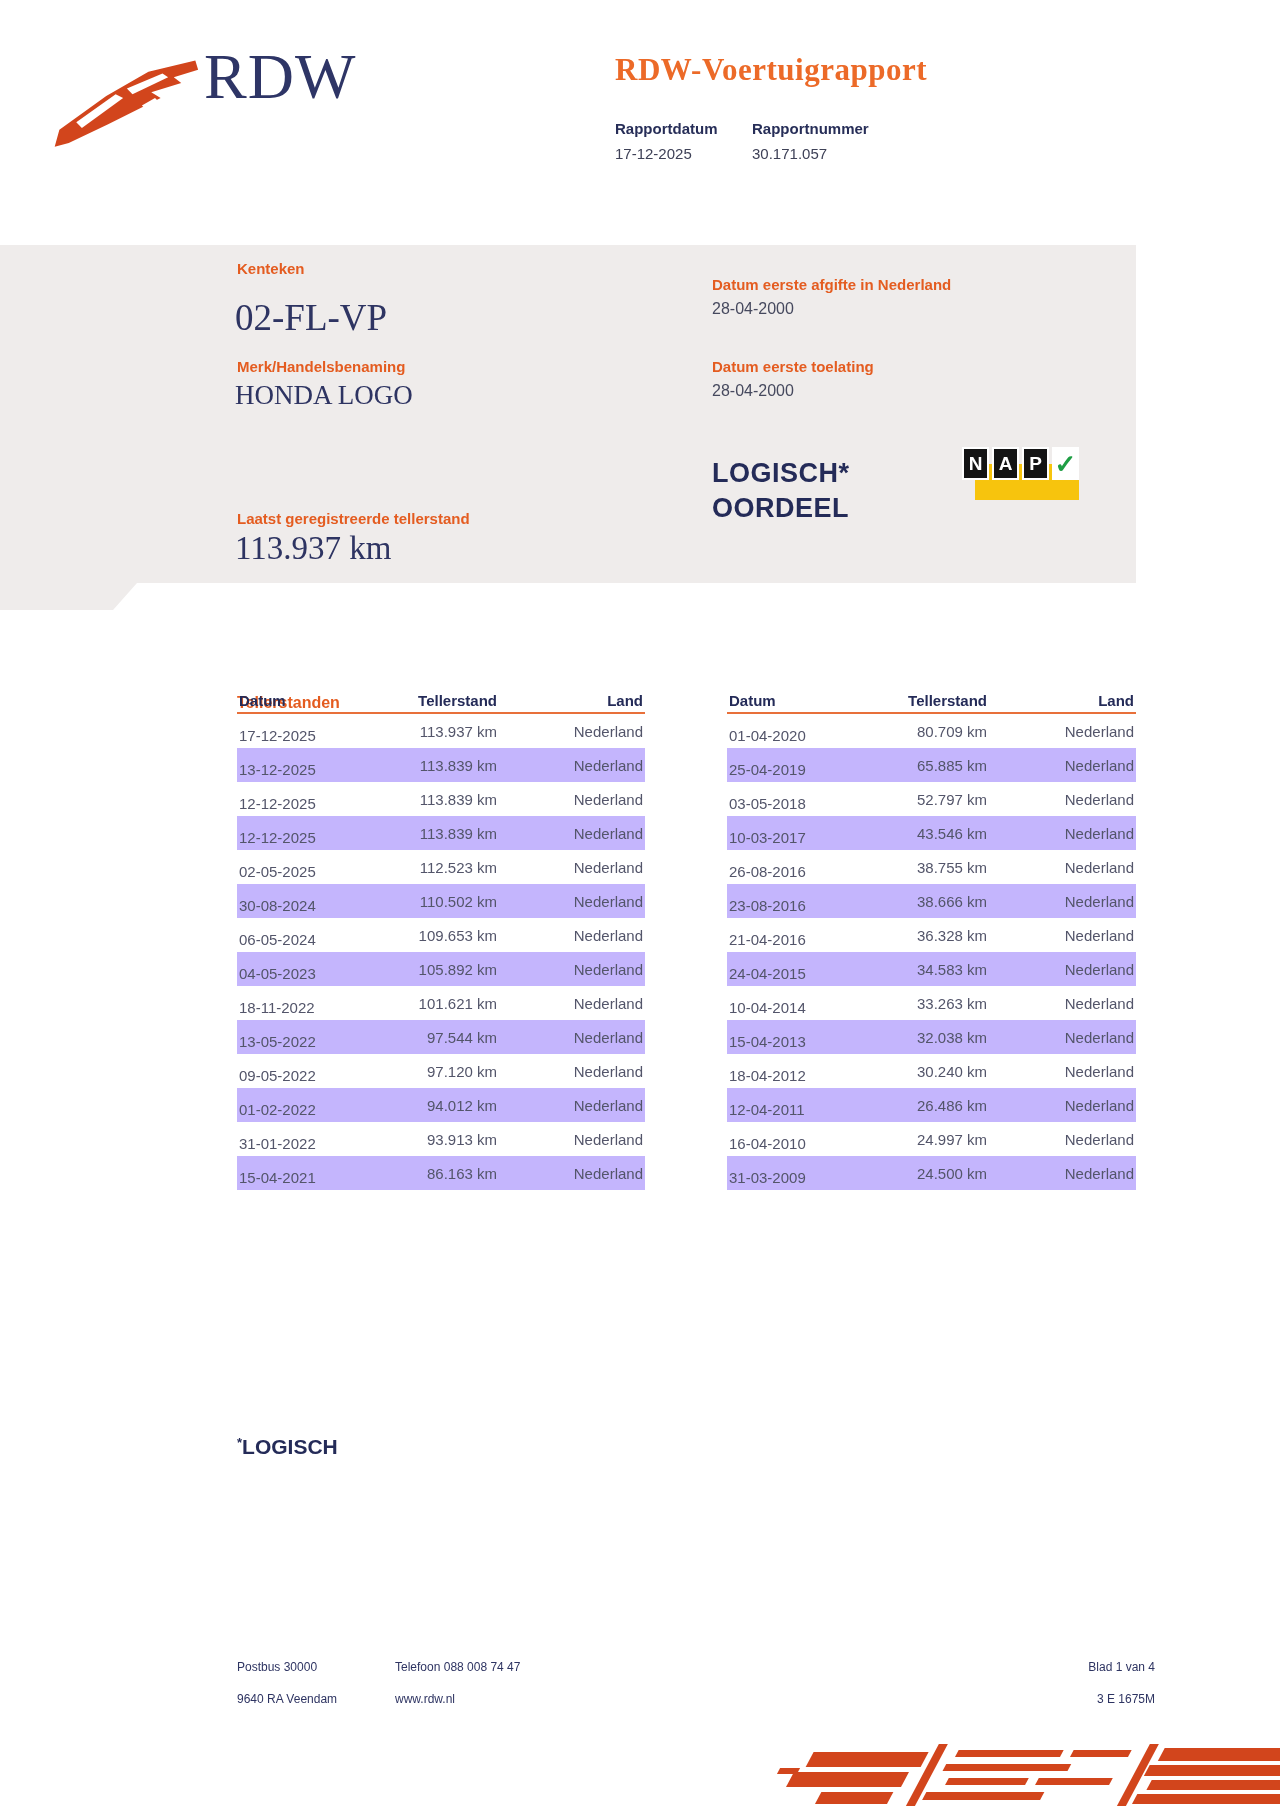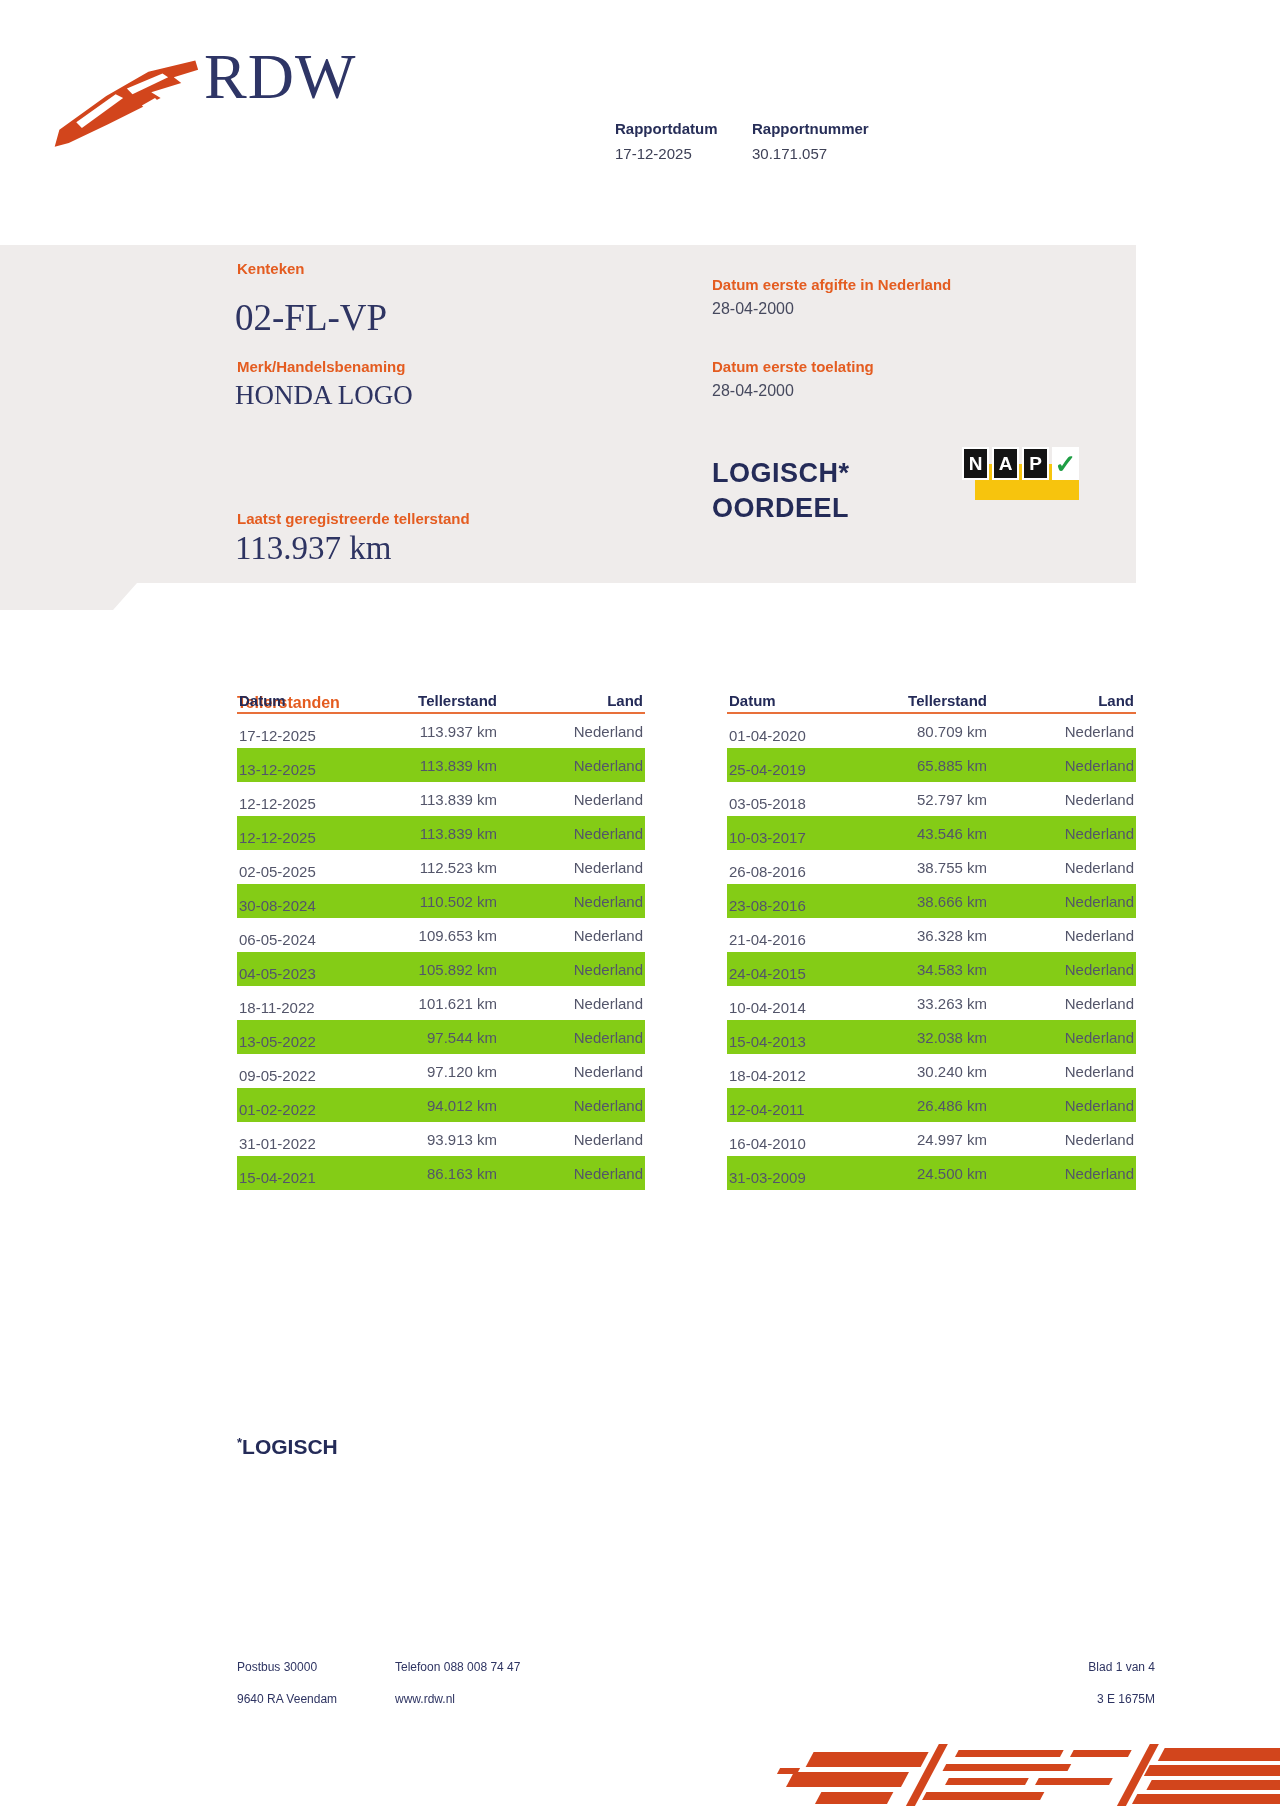--- a/index.html
+++ b/index.html
@@ -74,21 +74,21 @@
   }
   .odo-table { width: 409px; font-size: 15px; }
   .thead {
     display: flex; align-items: flex-end; height: 26px;
     border-bottom: 2px solid #e8703a;
     font-weight: bold; color: #242b58; padding-bottom: 3px;
   }
   .trow {
     display: flex; align-items: center; height: 34px; color: #53556a;
   }
-  .trow.alt { background: #84cc16; }
+  .trow.alt { background: #c4b5fd; }
   .c-datum { width: 130px; text-align: left; padding-left: 2px; margin-top: 8px; }
   .c-tell  { width: 130px; text-align: right; }
   .c-land  { flex: 1; text-align: right; padding-right: 2px; }
 
   
   .foot-title { font-size: 21px; font-weight: bold; color: #242b58; }
   .foot-title sup { font-size: 13px; vertical-align: 7px; }
   .foot-body {
     width: 830px; font-size: 15.5px; line-height: 29px; color: #ee7040;
   }
@@ -103,20 +103,21 @@
 <div class="page">
 
   <svg class="abs" style="left:50px; top:56px;" width="150" height="95" viewBox="0 0 160 100">
     <path d="M5,96 L10,78 L60,42 L105,16 L155,4 L158,14 L132,22 L140,28 L108,38 L118,44 L62,72 L20,92 Z" fill="#d2451c"></path>
     <polygon points="28,70 70,40 78,44 34,76" fill="#ffffff"></polygon>
     <polygon points="82,34 120,18 126,22 88,40" fill="#ffffff"></polygon>
     <polygon points="98,52 112,44 116,48 102,56" fill="#ffffff"></polygon>
   </svg>
   <div class="abs brand-word">RDW</div>
 
+  <div class="abs doc-title">RDW-Voertuigrapport</div>
 
   <div class="abs meta-label" style="left:615px; top:120px;">Rapportdatum</div>
   <div class="abs meta-value" style="left:615px; top:145px;">17-12-2025</div>
   <div class="abs meta-label" style="left:752px; top:120px;">Rapportnummer</div>
   <div class="abs meta-value" style="left:752px; top:145px;">30.171.057</div>
 
   <div class="abs grey-box"></div>
 
   <div class="abs field-label" style="left:237px; top:260px;">Kenteken</div>
   <div class="abs serif-value" style="left:235px; top:296px; font-size:37px;">02-FL-VP</div>

